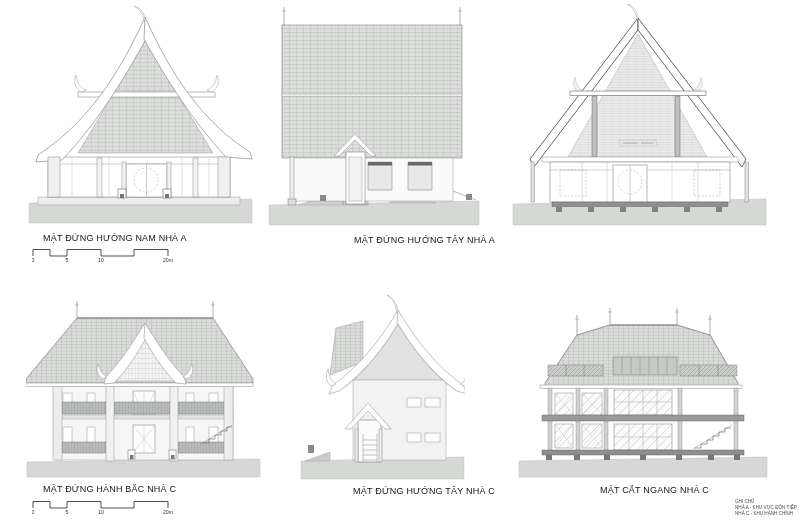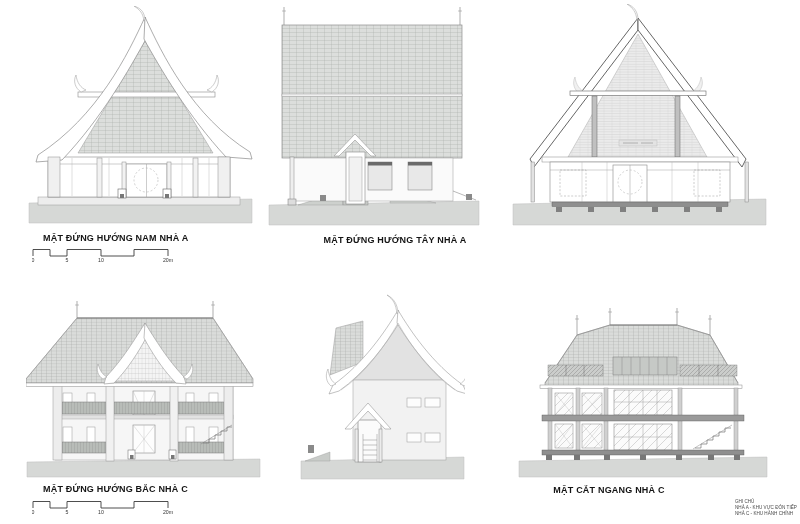--- a/index.html
+++ b/index.html
@@ -1,21 +1,21 @@
 <!DOCTYPE html>
 <html><head>
 <meta charset="utf-8">
 <style>
   html,body{margin:0;padding:0;background:#fff;}
   .sheet{position:relative;width:800px;height:524px;background:#ffffff;overflow:hidden;
          font-family:"Liberation Sans",sans-serif;}
   svg.fig{position:absolute;display:block;}
-  .fig-label{position:absolute;font-weight:bold;font-size:9px;line-height:10px;
+  .fig-label{position:absolute;font-weight:normal;font-size:9px;line-height:10px;
              color:#141414;letter-spacing:.2px;white-space:nowrap;padding-left:10px;}
-  .fig-label.ctr{text-align:center;white-space:nowrap;}
+  .fig-label.ctr{text-align:right;white-space:nowrap;}
   .sb{position:absolute;}
   .sb text{font-size:5.2px;fill:#333;font-family:"Liberation Sans",sans-serif;}
   .notes{position:absolute;left:735px;top:499px;font-size:4.6px;line-height:6px;
          color:#4a4a4a;white-space:nowrap;}
 </style>
 </head>
 <body>
 
 <div class="sheet">
 
@@ -342,21 +342,22 @@
       <rect x="86" y="165" width="6" height="5" fill="#777"></rect>
       <rect x="122" y="165" width="6" height="5" fill="#777"></rect>
       <rect x="158" y="165" width="6" height="5" fill="#777"></rect>
       <rect x="190" y="165" width="6" height="5" fill="#777"></rect>
       <rect x="216" y="165" width="6" height="5" fill="#777"></rect>
     </g>
   </svg>
 
   <div class="fig-label" style="left:33px;top:233px">MẶT ĐỨNG HƯỚNG NAM NHÀ A</div>
   <div class="fig-label ctr" style="left:285px;top:235px;width:200px">MẶT ĐỨNG HƯỚNG TÂY NHÀ A</div>
-  <div class="fig-label" style="left:33px;top:484px">MẶT ĐỨNG HƯỚNG BẮC NHÀ C</div>
+  <div class="fig-label" style="left:33px;top:484px">MẶT ĐỨNG HÀNH BẮC NHÀ C</div>
+  <div class="fig-label ctr" style="left:285px;top:486px;width:200px">MẶT ĐỨNG HƯỚNG TÂY NHÀ C</div>
   <div class="fig-label ctr" style="left:499px;top:485px;width:200px">MẶT CẮT NGANG NHÀ C</div>
 
   <svg class="sb" style="left:32px;top:245px" width="150" height="18" viewBox="0 0 150 18">
     <path d="M1,11 L1,4.5 L18,4.5 L18,11 L35,11 L35,4.5 L69,4.5 L69,11 L102,11 L102,4.5 L136,4.5 L136,11" stroke="#3a3a3a" stroke-width="0.9" fill="none"></path>
     <text x="1" y="17" text-anchor="middle">0</text>
     <text x="35" y="17" text-anchor="middle">5</text>
     <text x="69" y="17" text-anchor="middle">10</text>
     <text x="136" y="17" text-anchor="middle">20m</text>
   </svg>
 

